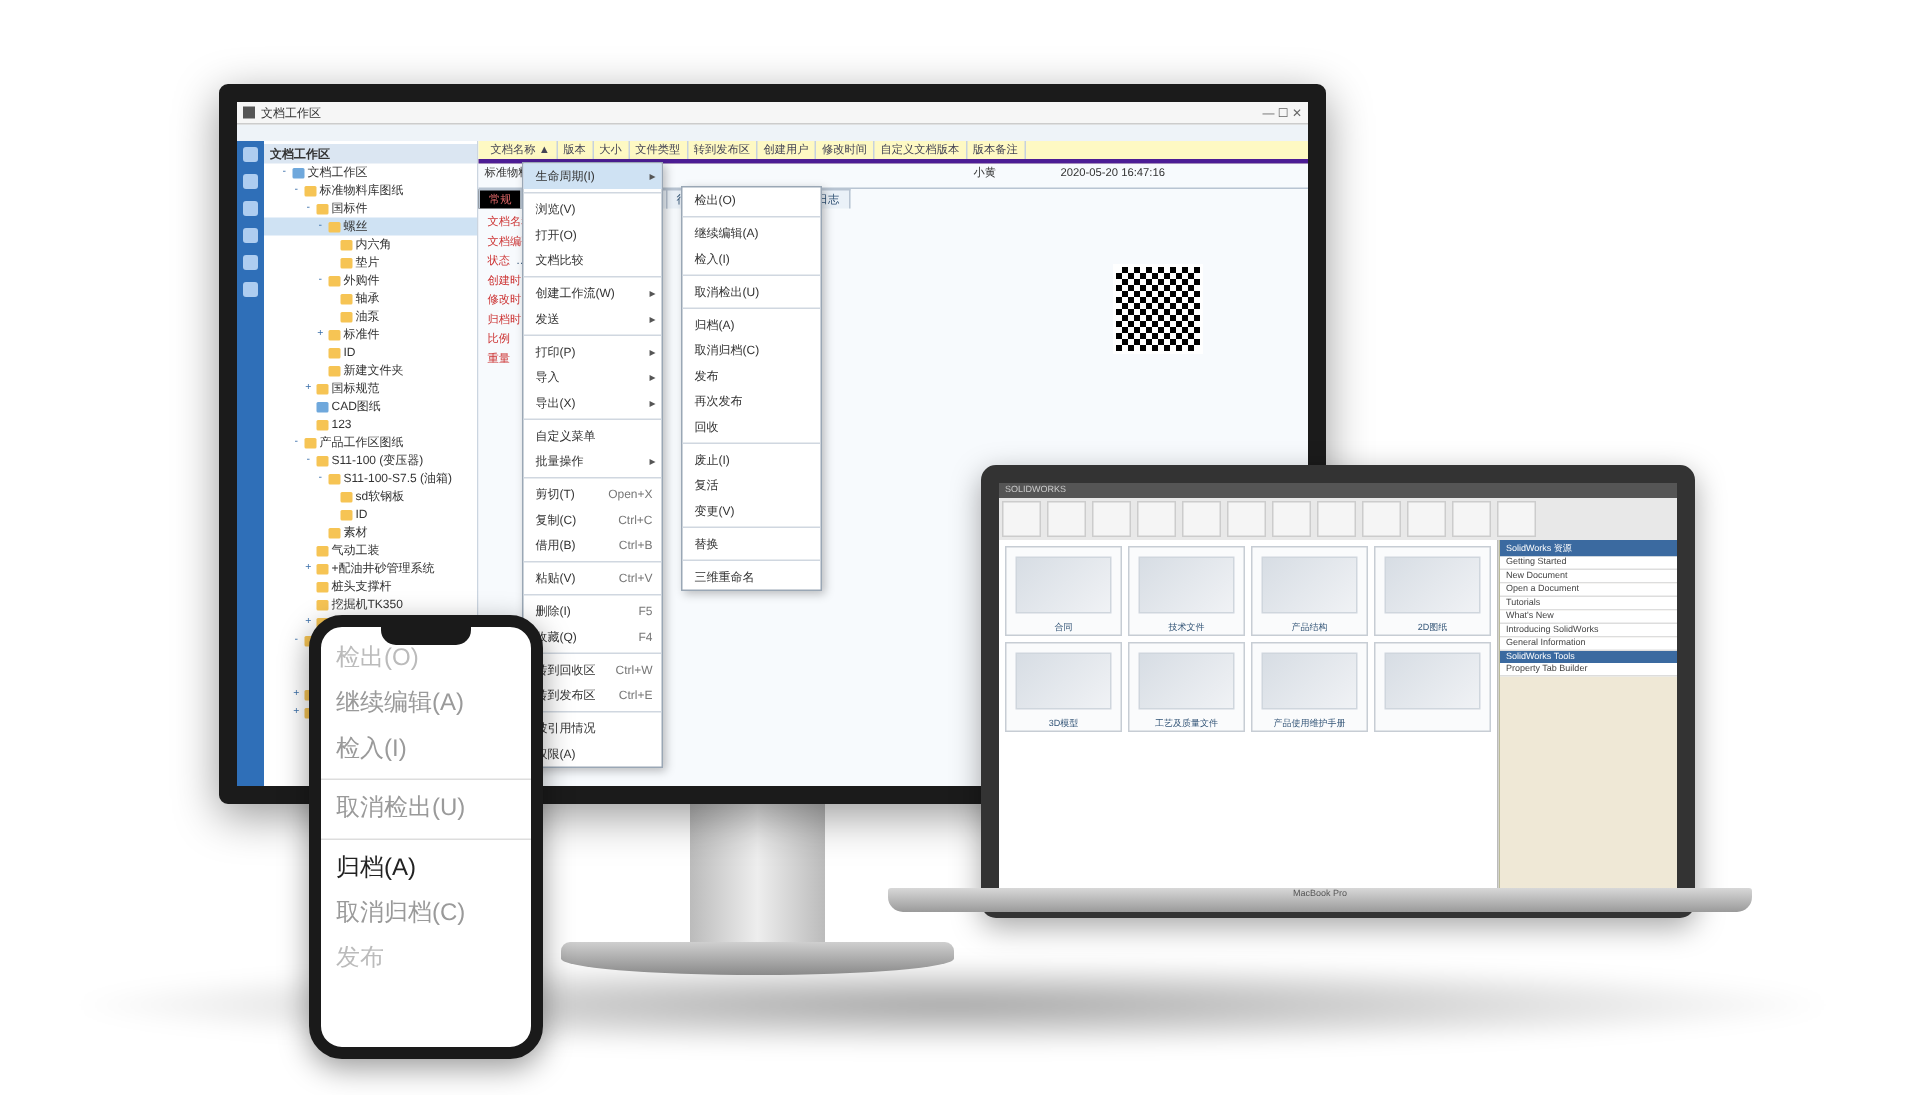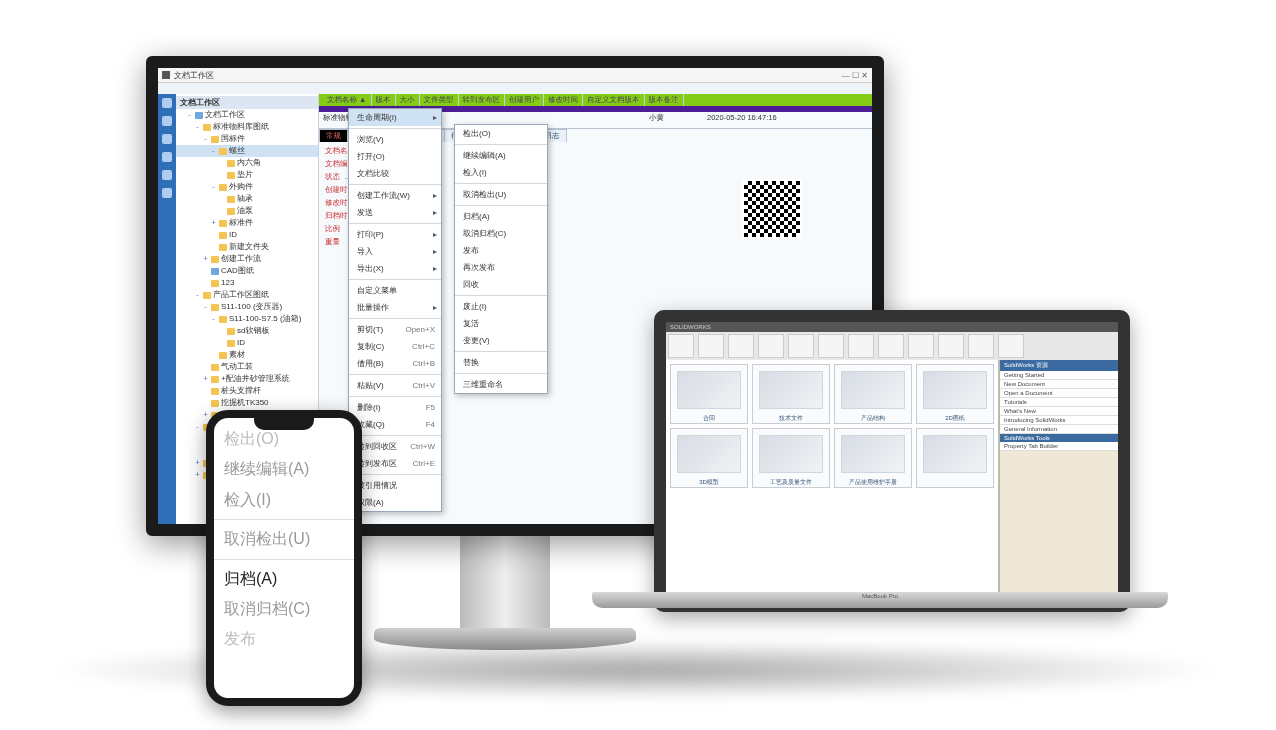--- a/index.html
+++ b/index.html
@@ -28,21 +28,21 @@
   .leftstrip{width:18px;background:#2f6fb8;display:flex;flex-direction:column;align-items:center;padding-top:4px;gap:8px}
   .leftstrip i{width:10px;height:10px;background:#aecdf0;border-radius:2px}
   .tree{width:142px;background:#fff;border-right:1px solid #cbd5e0;overflow:hidden;padding:2px 0}
   .tree .hdr{background:#dbe6f2;padding:1px 4px;font-weight:bold}
   .tree .node{display:flex;align-items:center;gap:2px;padding:0 0 0 var(--ind,4px);line-height:12px;white-space:nowrap}
   .tree .node .tw{width:7px;color:#3a6faa;font-size:7px;display:inline-block;text-align:center}
   .tree .node .fld{width:8px;height:7px;background:#f6c454;border-radius:1px;display:inline-block}
   .tree .node .fldb{background:#6fa8dc}
   .tree .node.sel{background:#cfe2f3}
   .main{flex:1;display:flex;flex-direction:column;background:#f7fafd}
-  .listhdr{height:12px;background:#84cc16;border-bottom:6px solid #4c1d95;padding-left:4px}
+  .listhdr{height:12px;background:#fef9c3;border-bottom:3px solid #4c1d95;padding-left:4px}
   .cols{display:flex;font-size:7.5px;color:#445}
   .cols span{border-right:1px solid #c6d1de;padding:1px 4px}
   .rows .row{display:flex;font-size:7.5px;padding:0 4px;line-height:12px}
   .rows .row .c{padding-right:8px;white-space:nowrap}
   .rows .row.hl .c:first-child{background:#2f6fb8;color:#fff;padding:0 4px}
   .panel{margin-top:4px;border-top:1px solid #b8c4d2;flex:1;position:relative}
   .ptabs{display:flex;font-size:7.5px;color:#357}
   .ptabs span{padding:1px 6px;border:1px solid #b8c4d2;border-bottom:none;background:#eaf1f8;margin-right:-1px}
   .ptabs span.on{background:#000000;color:#d66}
   .form{padding:4px 6px;font-size:7.5px;color:#c33}
@@ -173,21 +173,21 @@
                 <span>ID</span>
               </div>
               <div class="node" style="--ind: 34px;">
                 <span class="tw"></span>
                 <span class="fld "></span>
                 <span>新建文件夹</span>
               </div>
               <div class="node" style="--ind: 26px;">
                 <span class="tw">+</span>
                 <span class="fld "></span>
-                <span>创建工作流</span>
+                <span>国标规范</span>
               </div>
               <div class="node" style="--ind: 26px;">
                 <span class="tw"></span>
                 <span class="fld fldb"></span>
                 <span>CAD图纸</span>
               </div>
               <div class="node" style="--ind: 26px;">
                 <span class="tw"></span>
                 <span class="fld "></span>
                 <span>123</span>

